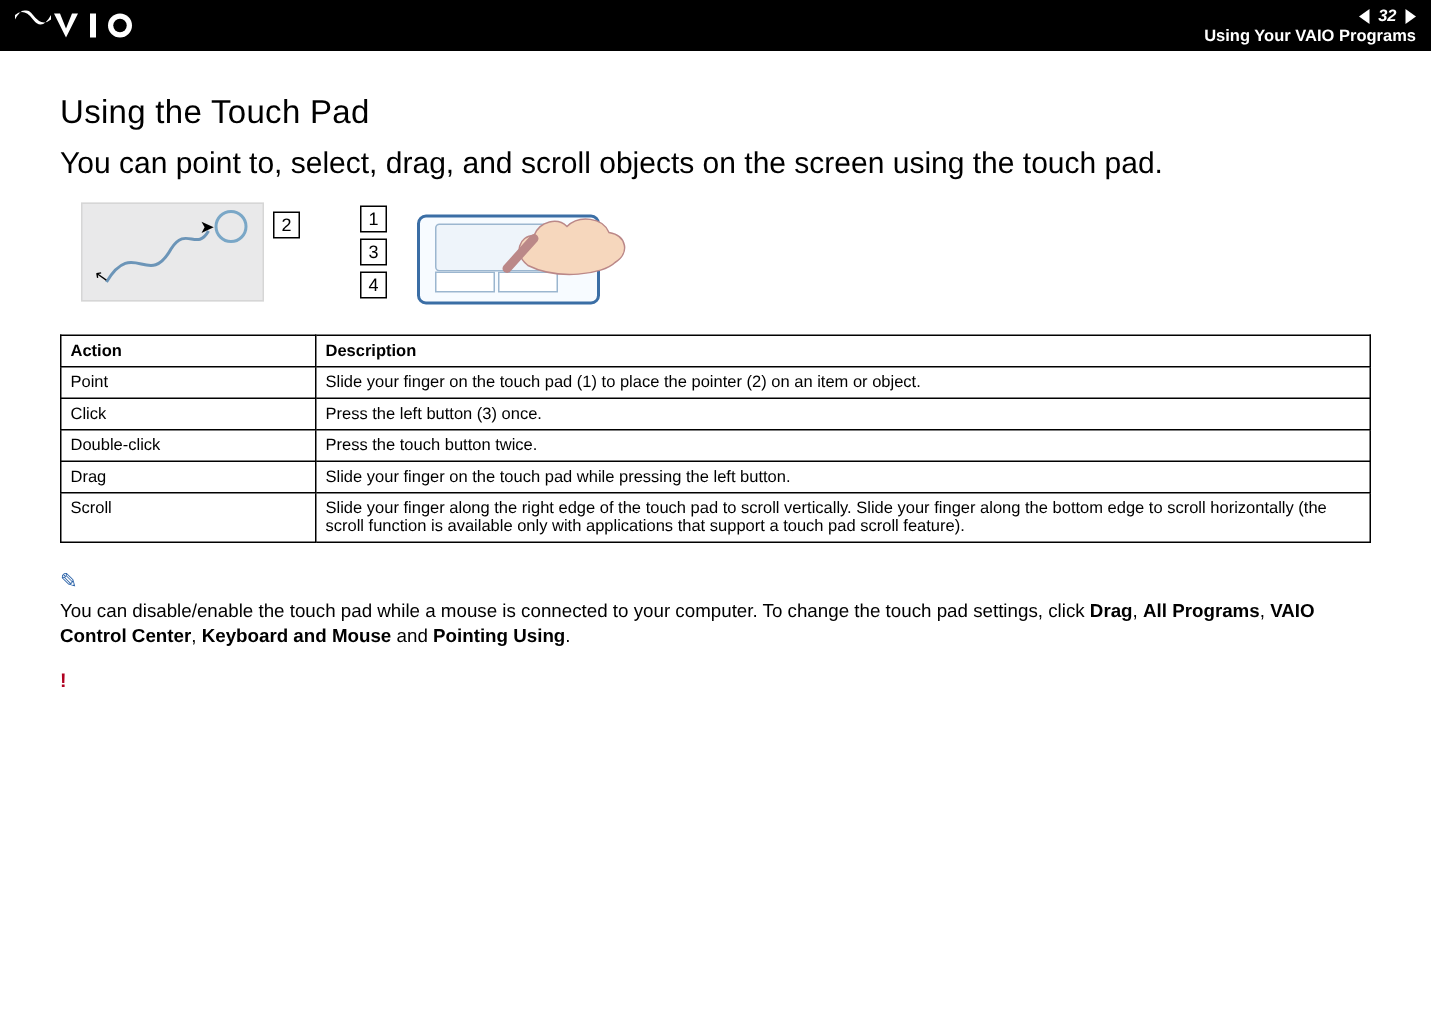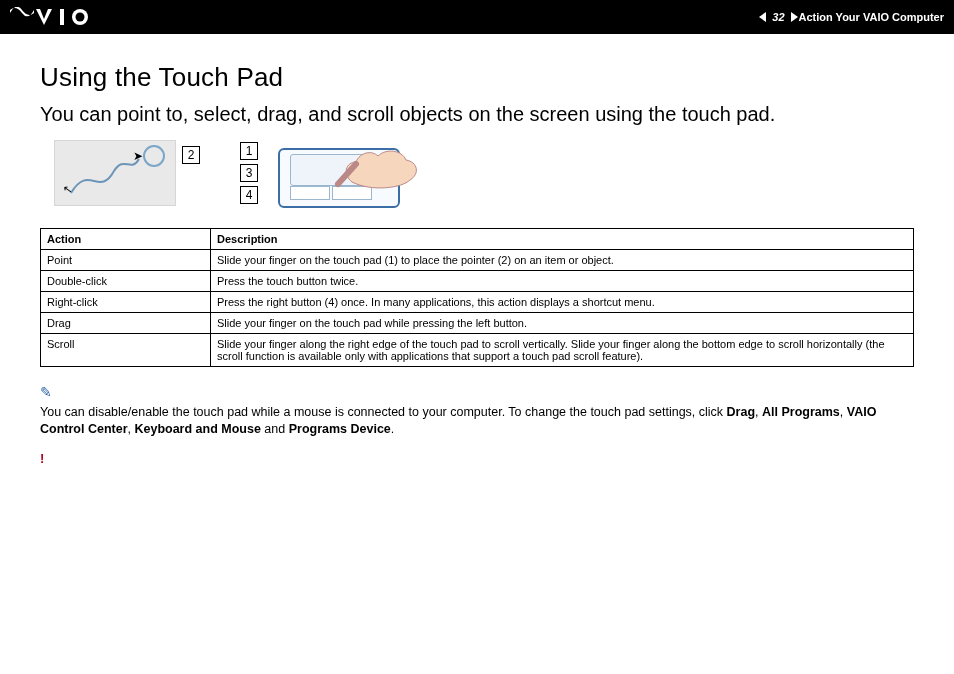--- a/index.html
+++ b/index.html
@@ -1,28 +1,28 @@
 <!DOCTYPE html>
 <html><head>
 <meta charset="utf-8">
 <style>
   html,body{margin:0;padding:0;background:#fff;font-family:Arial,Helvetica,sans-serif;color:#000}
   .page{width:954px;height:674px;position:relative;overflow:hidden}
   
   .hdr{background:#000;height:34px;display:flex;align-items:center;justify-content:space-between;padding:0 10px;color:#fff}
   .logo svg{display:block}
-  .hdr-right{display:flex;flex-direction:row;align-items:flex-end;gap:1px}
+  .hdr-right{display:flex;flex-direction:column;align-items:flex-end;gap:1px}
   .pager{display:flex;align-items:center;gap:6px;font-size:11px;font-style:italic;font-weight:bold}
   .pager .tri{width:0;height:0;border-top:5px solid transparent;border-bottom:5px solid transparent}
   .pager .tri.prev{border-right:7px solid #fff}
   .pager .tri.next{border-left:7px solid #fff}
   .section{font-size:11px;font-weight:bold}
   
   .content{padding:28px 40px 0 40px}
-  h1{font-weight:300;font-size:26px;margin:0 0 10px 0;letter-spacing:.2px}
+  h1{font-weight:300;font-size:22px;margin:0 0 10px 0;letter-spacing:.2px}
   .intro{font-size:20px;margin:0 0 14px 0}
   
   .illus{display:flex;align-items:flex-start;gap:6px;margin:6px 0 10px 14px}
   .shot1{width:120px;height:64px;background:#e9e9ea;position:relative;border:1px solid #d6d6d6}
   .cursor1{position:absolute;left:8px;top:42px;font-size:11px;transform:rotate(-10deg)}
   .cursor2{position:absolute;left:78px;top:8px;font-size:12px}
   .squig{position:absolute;left:14px;top:12px;width:80px;height:44px}
   .mag{position:absolute;left:88px;top:4px;width:18px;height:18px;border:2px solid #7aa7c7;border-radius:50%}
   .labelbox{border:1px solid #000;font-size:12px;width:16px;height:16px;display:flex;align-items:center;justify-content:center;background:#fff}
   .col-labels{display:flex;flex-direction:column;gap:4px;margin-top:2px}
@@ -59,21 +59,21 @@
             <circle cx="70" cy="10" r="4.5" fill="#000"></circle>
         </g>
       </svg>
     </div>
     <div class="hdr-right">
       <div class="pager">
         <span class="tri prev"></span>
         <span>32</span>
         <span class="tri next"></span>
       </div>
-      <div class="section">Action Your VAIO Computer</div>
+      <div class="section">Using Your VAIO Programs</div>
     </div>
   </div>
 
   <div class="content">
     <h1>Using the Touch Pad</h1>
     <p class="intro">You can point to, select, drag, and scroll objects on the screen using the touch pad.</p>
 
     <div class="illus">
       <div class="shot1">
         <svg class="squig" viewBox="0 0 80 44">
@@ -112,42 +112,42 @@
           <th>Action</th>
           <th>Description</th>
         </tr>
       </thead>
       <tbody>
         <tr>
             <td>Point</td>
             <td>Slide your finger on the touch pad (1) to place the pointer (2) on an item or object.</td>
           </tr>
         <tr>
+            <td>Click</td>
+            <td>Press the left button (3) once.</td>
+          </tr>
+        <tr>
             <td>Double-click</td>
             <td>Press the touch button twice.</td>
-          </tr>
-        <tr>
-            <td>Right-click</td>
-            <td>Press the right button (4) once. In many applications, this action displays a shortcut menu.</td>
           </tr>
         <tr>
             <td>Drag</td>
             <td>Slide your finger on the touch pad while pressing the left button.</td>
           </tr>
         <tr>
             <td>Scroll</td>
             <td>Slide your finger along the right edge of the touch pad to scroll vertically. Slide your finger along the bottom edge to scroll horizontally (the scroll function is available only with applications that support a touch pad scroll feature).</td>
           </tr>
       </tbody>
     </table>
 
     <div class="note">
       <span class="pen">✎</span><br>
       <span>
-        <span>You can disable/enable the touch pad while a mouse is connected to your computer. To change the touch pad settings, click </span><b>Drag</b><span>, </span><b>All Programs</b><span>, </span><b>VAIO Control Center</b><span>, </span><b>Keyboard and Mouse</b><span> and </span><b>Programs Device</b><span>.</span>
+        <span>You can disable/enable the touch pad while a mouse is connected to your computer. To change the touch pad settings, click </span><b>Drag</b><span>, </span><b>All Programs</b><span>, </span><b>VAIO Control Center</b><span>, </span><b>Keyboard and Mouse</b><span> and </span><b>Pointing Using</b><span>.</span>
       </span>
     </div>
 
     <div class="warn">
       <span class="bang">!</span>
     </div>
   </div>
 </div>
 
 </body></html>

